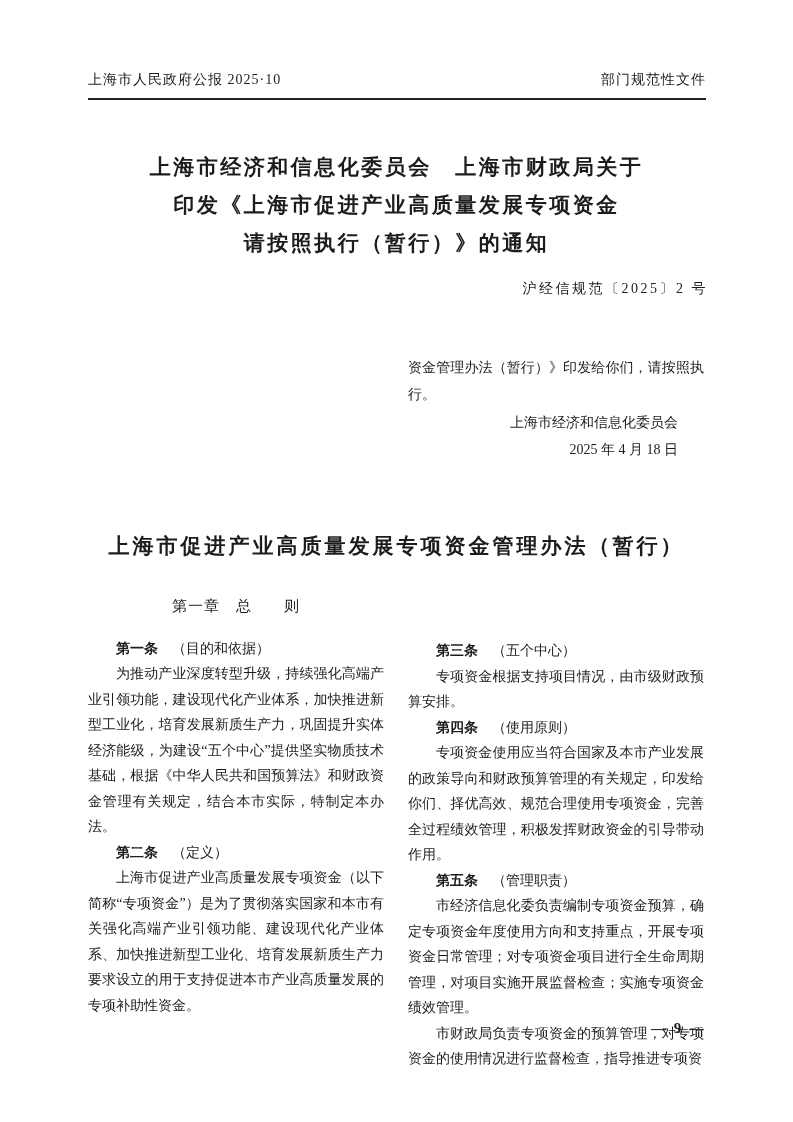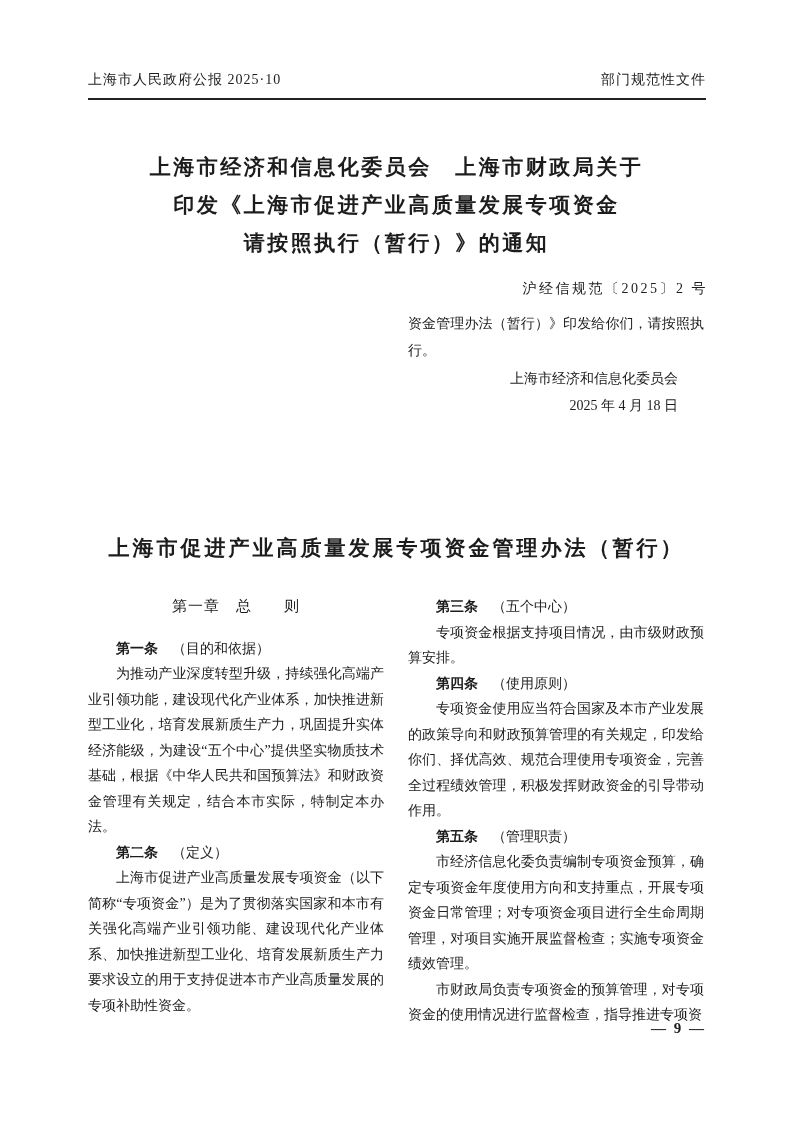--- a/index.html
+++ b/index.html
@@ -32,36 +32,36 @@
     text-align:right;font-size:14px;letter-spacing:2.5px;
   }
   
   .col{
     position:absolute;width:296px;
     font-size:14px;text-align:justify;
   }
   .notice-col{top:310px;line-height:27px;}
   .reg-col{top:594px;line-height:25.5px;}
   .col-left{left:88px;}
-  .col-right{left:408px;}
+  .col-right{left:408px;margin-top:44px;}
   .col p{margin:0;text-indent:2em;}
   .col p.no-indent{text-indent:0;}
   .salutation{text-indent:0 !important;}
   
   .sig-block{
     width:172px;margin:1px 26px 0 auto;
     text-align:center;line-height:27px;
   }
   .sig-line{white-space:nowrap;text-align:right;}
   .sig-justify{text-align:justify;text-align-last:justify;white-space:normal;}
   
   .reg-title{
     position:absolute;left:0;top:533px;width:100%;
     text-align:center;
-    font-family:Liberation Serif, serif;
+    font-family:Liberation Mono, monospace;
     font-weight:bold;font-size:21px;letter-spacing:3px;line-height:30px;
   }
   .chapter-heading{
     text-align:center;text-indent:0 !important;
     font-size:15px;letter-spacing:1px;
     margin:0 0 16px 0 !important;
   }
   .art-head{text-indent:2em;}
   .art-num{
     font-family:"Liberation Sans","DejaVu Sans",sans-serif;

